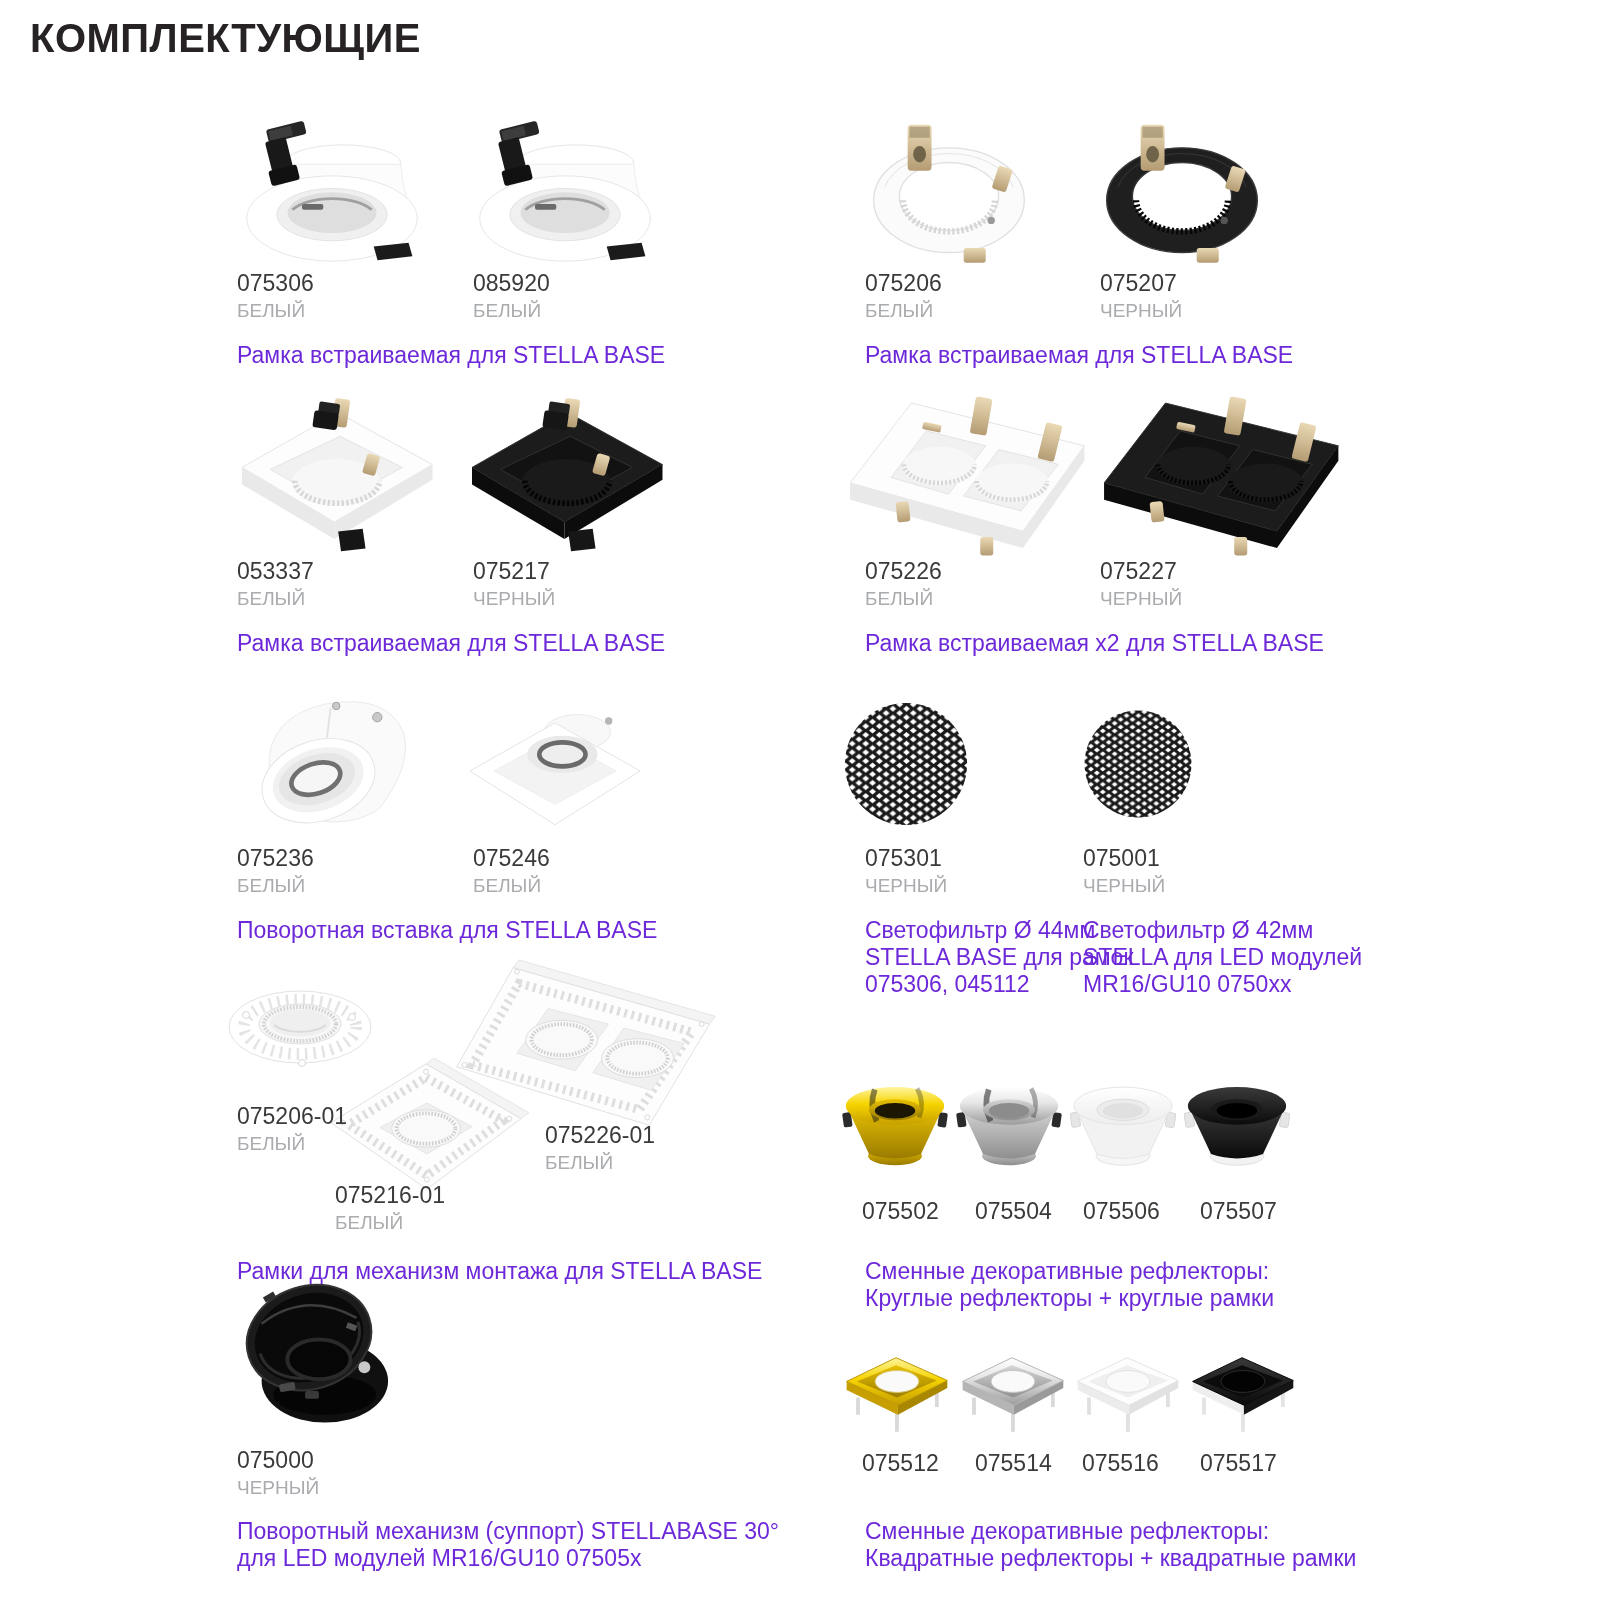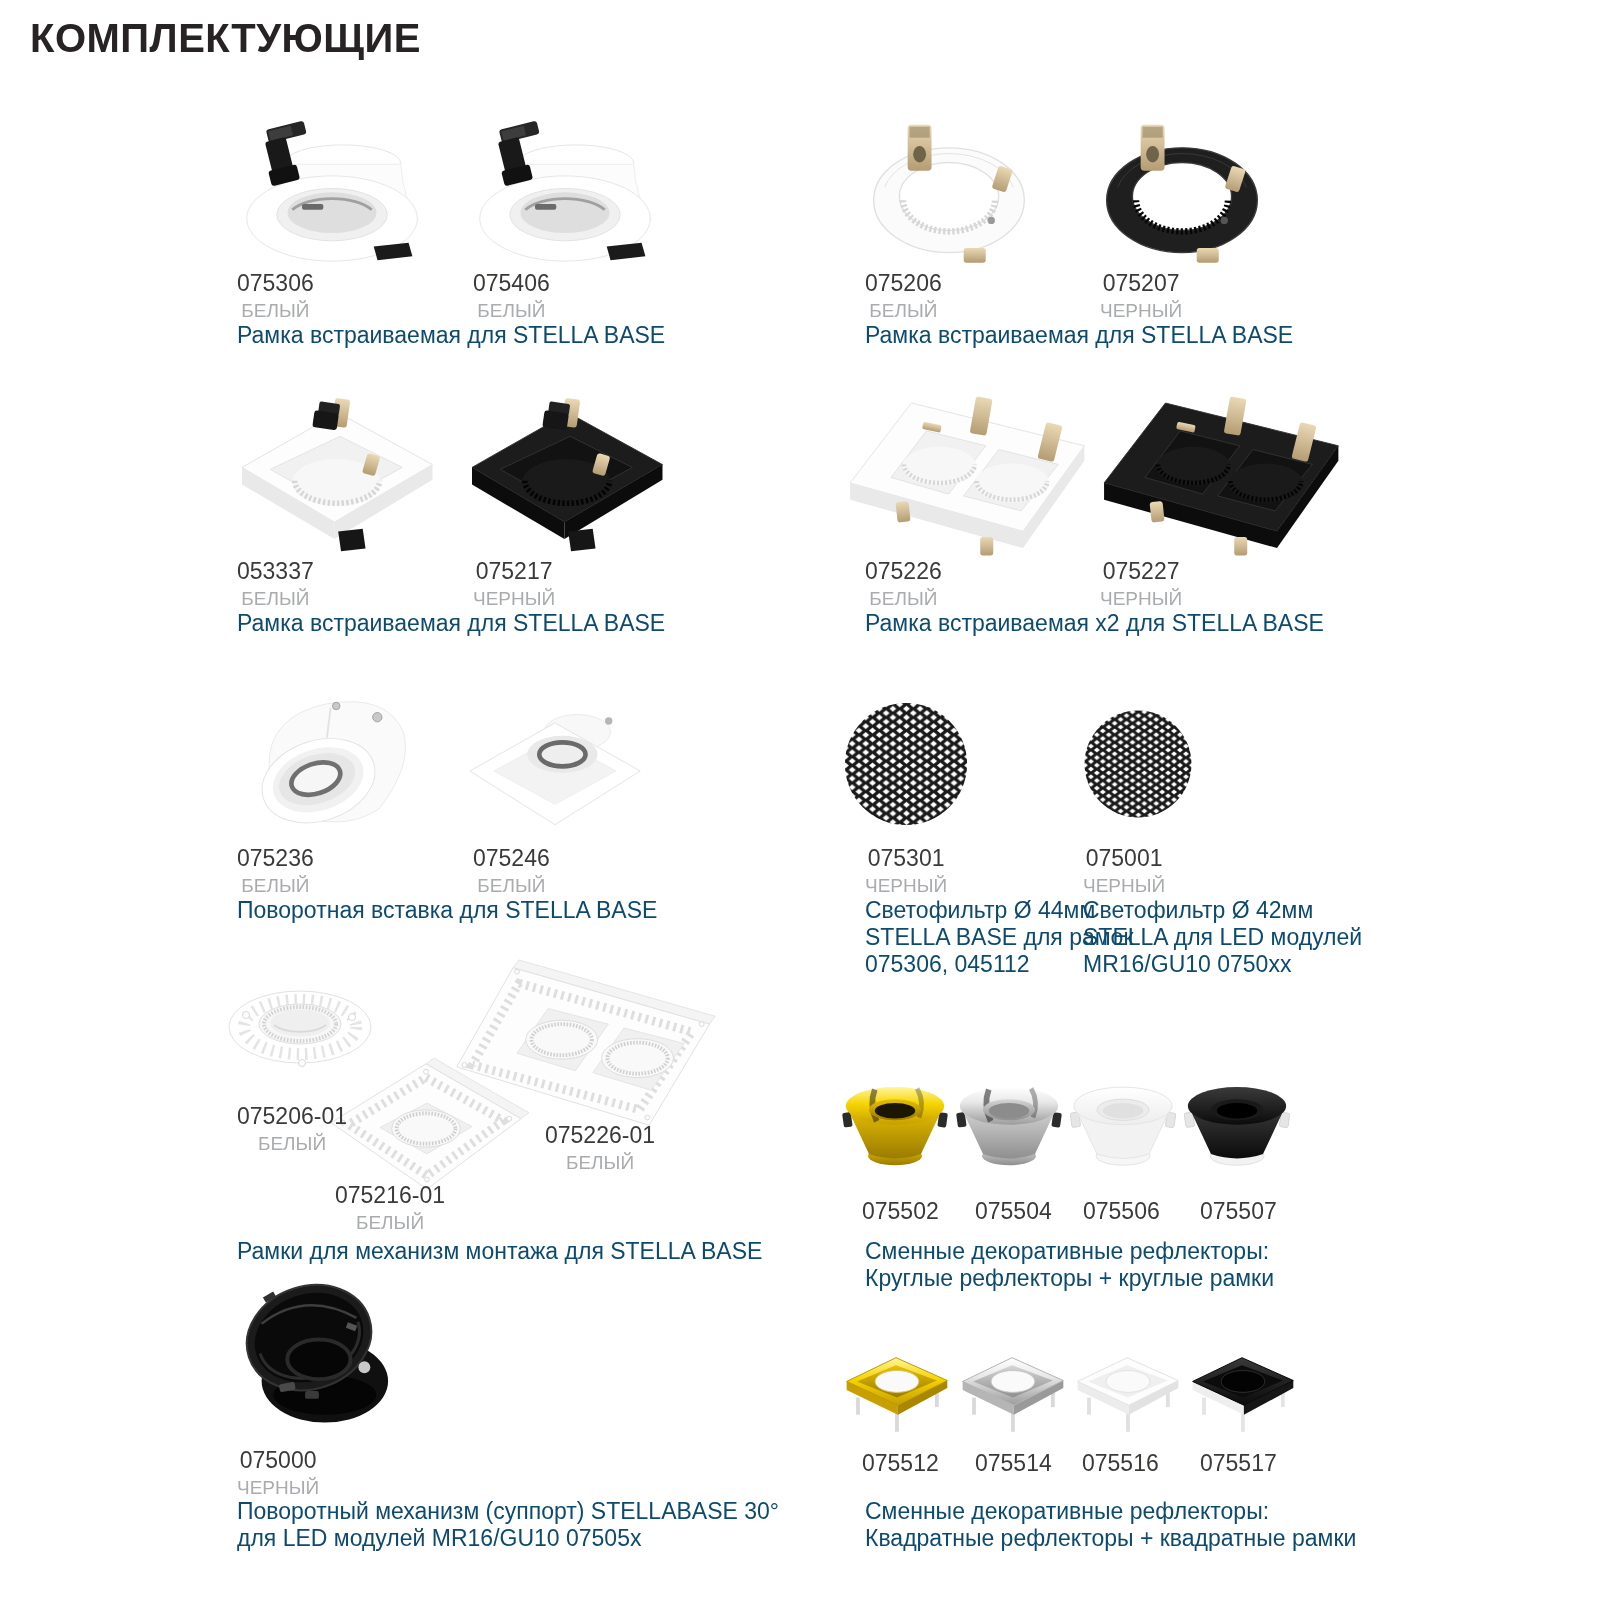--- a/index.html
+++ b/index.html
@@ -1,24 +1,24 @@
 <!DOCTYPE html>
 <html><head>
 <meta charset="utf-8">
 <style>
   html,body{margin:0;padding:0;background:#fff;}
   #page{position:relative;width:1368px;height:1600px;background:#fff;
         font-family:"Liberation Sans",sans-serif;overflow:hidden;}
   .title{position:absolute;left:30px;top:16px;font-size:40px;font-weight:800;
          color:#272324;letter-spacing:.5px;}
   .pimg{position:absolute;overflow:visible;}
-  .tb{position:absolute;line-height:27px;text-align:center;}
+  .tb{position:absolute;line-height:27px;}
   .code{font-size:23px;color:#3a3a39;}
   .clr{font-size:19px;color:#a9abae;}
-  .cap{position:absolute;font-size:23px;color:#0c4a6e;line-height:27px;}
+  .cap{position:absolute;font-size:23px;color:#6d28d9;line-height:27px;margin-top:20px;}
   .cap span{display:block;}
   
   .ring-white{--rb:#fbfbfb;--rs:#e0e0e0;--rt:#d6d6d6;--det:#9a9a9a;}
   .ring-black{--rb:#1f1f1f;--rs:#3a3a3a;--rt:#060606;--det:#555;}
   .sqv-white{--f:#fdfdfd;--e:#e9e9e9;--i:#f1f1f1;--ln:#e2e2e2;--gear:#f7f7f7;--teeth:#d6d6d6;}
   .sqv-black{--f:#1c1c1c;--e:#0c0c0c;--i:#121212;--ln:#333;--gear:#1a1a1a;--teeth:#040404;}
 </style>
 </head>
 <body>
 
@@ -299,21 +299,21 @@
       <use href="#sym-round-frame" width="100%" height="100%"></use>
     </svg>
 <svg class="pimg" style="left:458px;top:110px;width:215px;height:155px">
       <use href="#sym-round-frame" width="100%" height="100%"></use>
     </svg>
 <div class="tb" style="left:237px;top:270px">
   <div class="code">075306</div>
   <div class="clr">БЕЛЫЙ</div>
 </div>
 <div class="tb" style="left:473px;top:270px">
-  <div class="code">075406</div>
+  <div class="code">085920</div>
   <div class="clr">БЕЛЫЙ</div>
 </div>
 <div class="cap" style="left:237px;top:322px">Рамка встраиваемая для STELLA BASE</div>
 
 <svg class="pimg ring-white" style="left:855px;top:112px;width:188px;height:158px">
       <use href="#sym-ring" width="100%" height="100%"></use>
     </svg>
 <svg class="pimg ring-black" style="left:1088px;top:112px;width:188px;height:158px">
       <use href="#sym-ring" width="100%" height="100%"></use>
     </svg>

